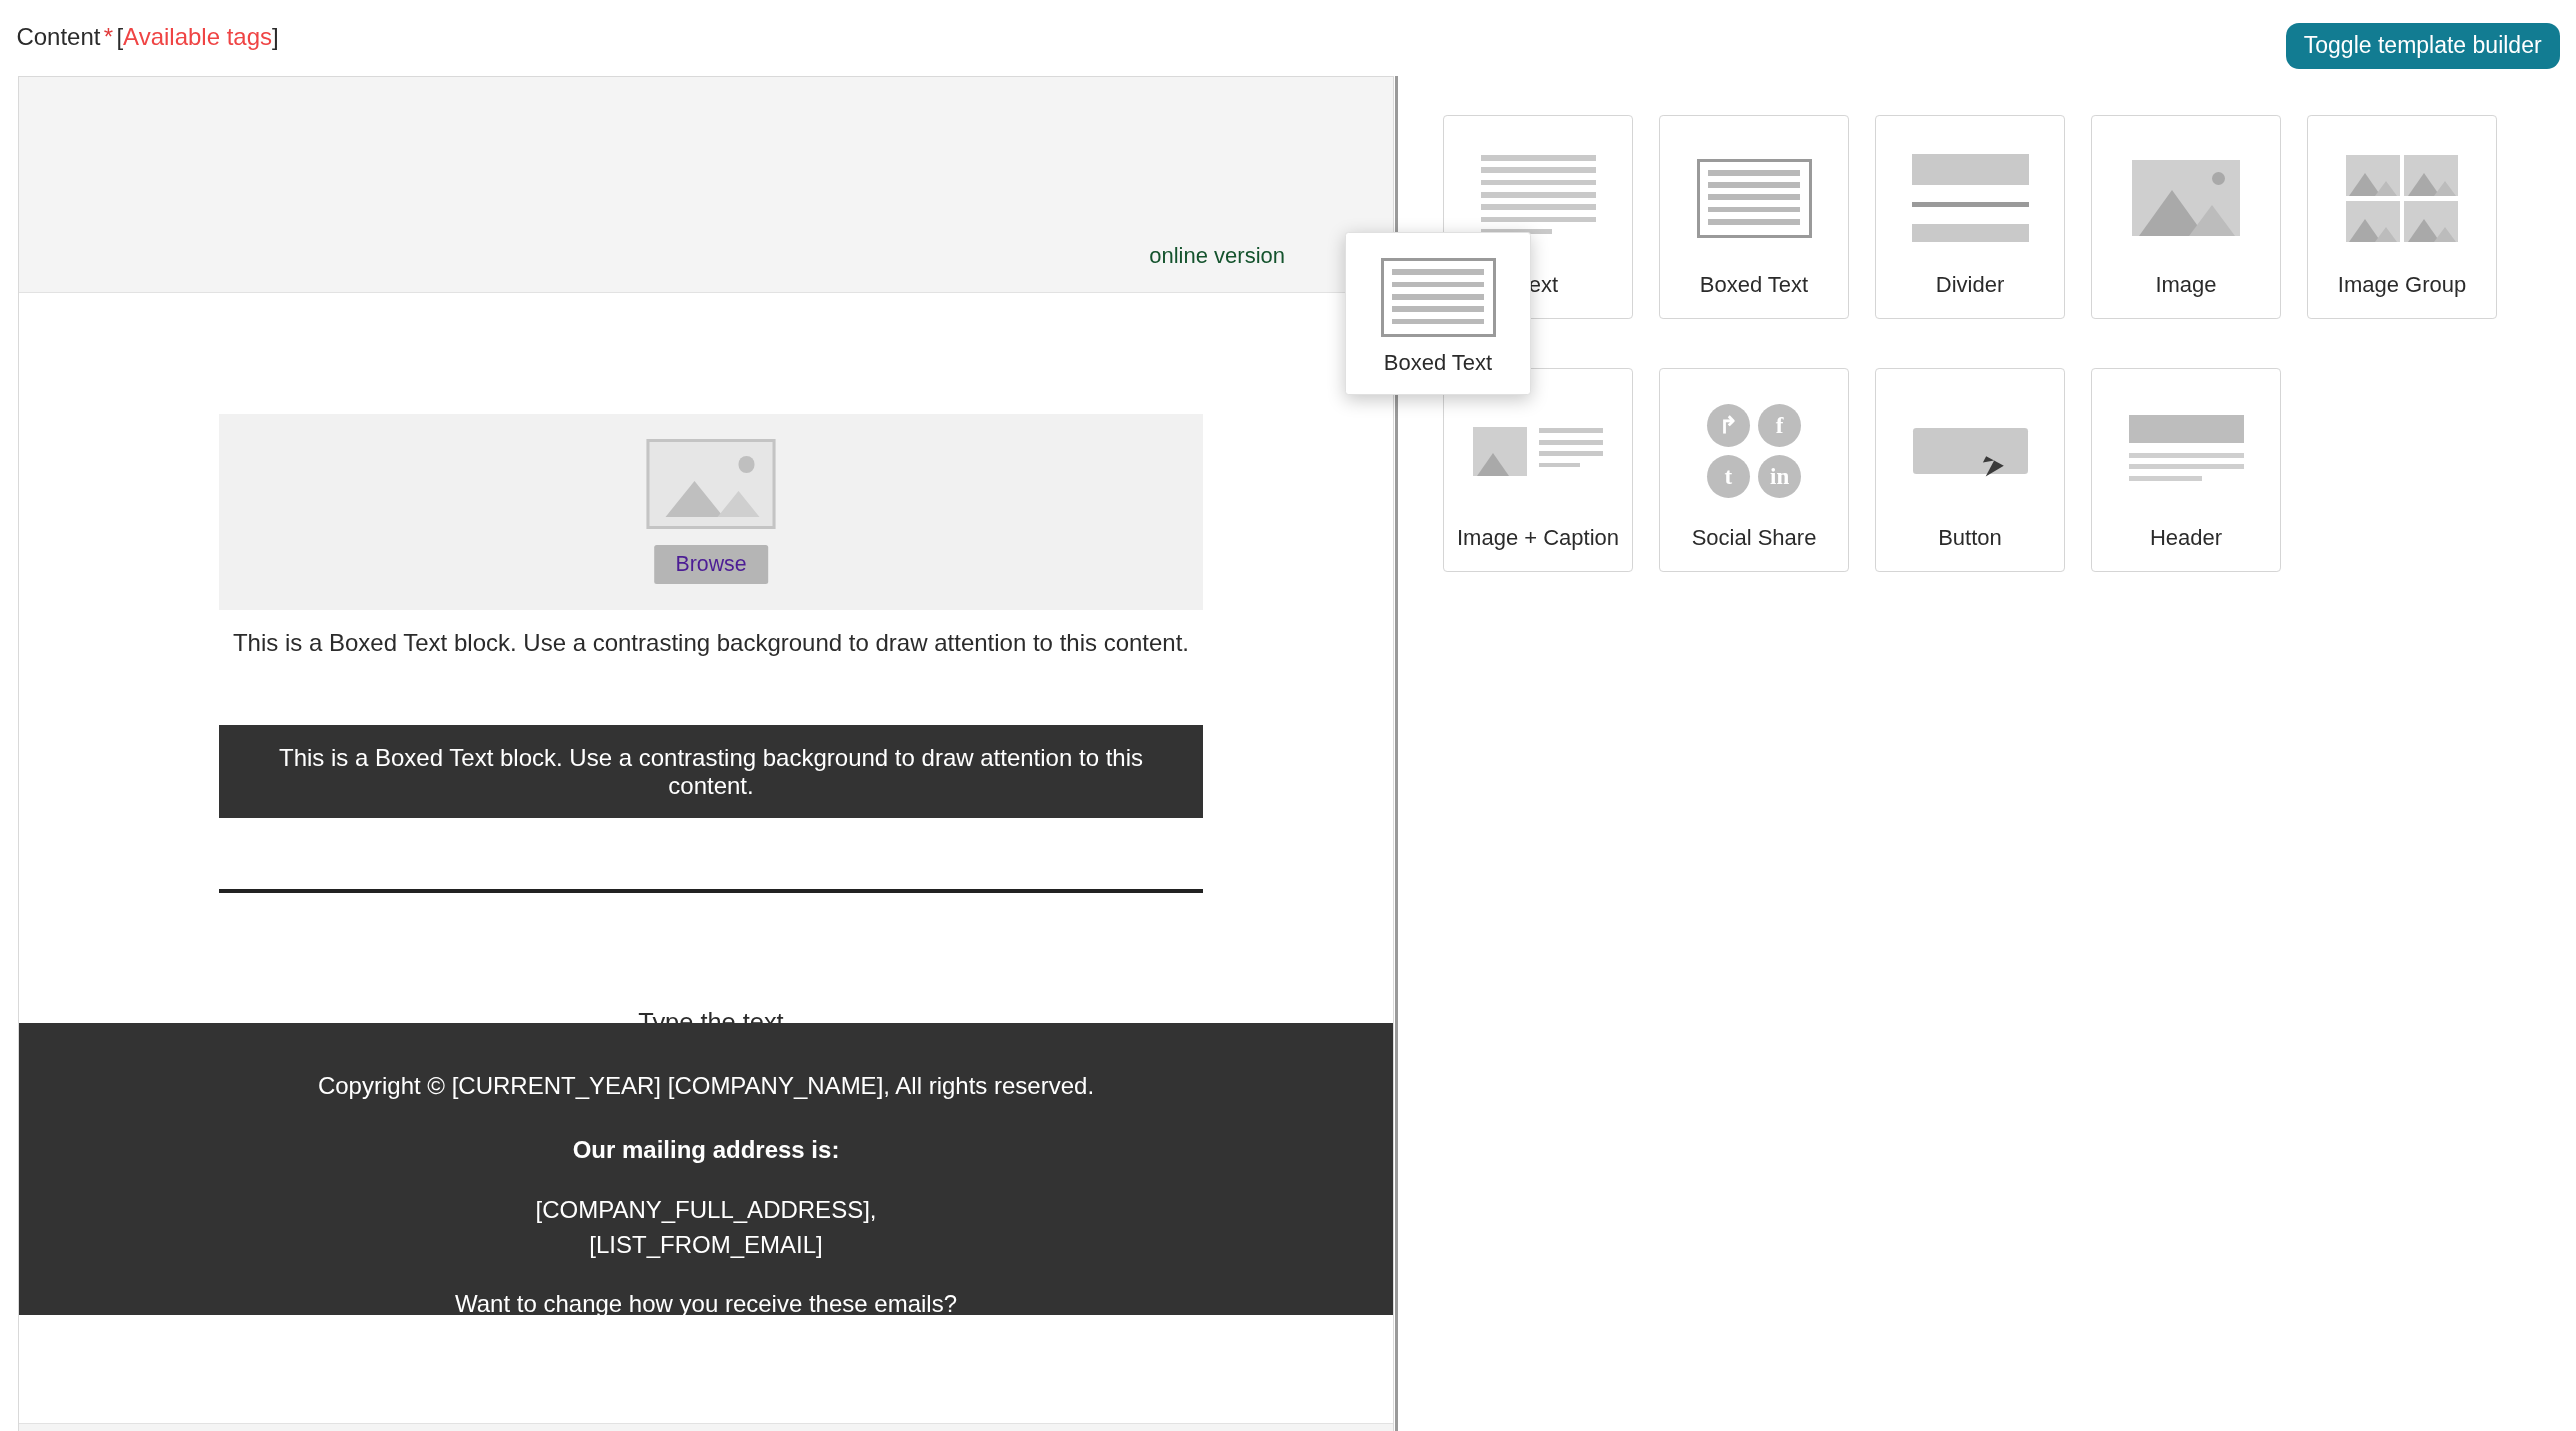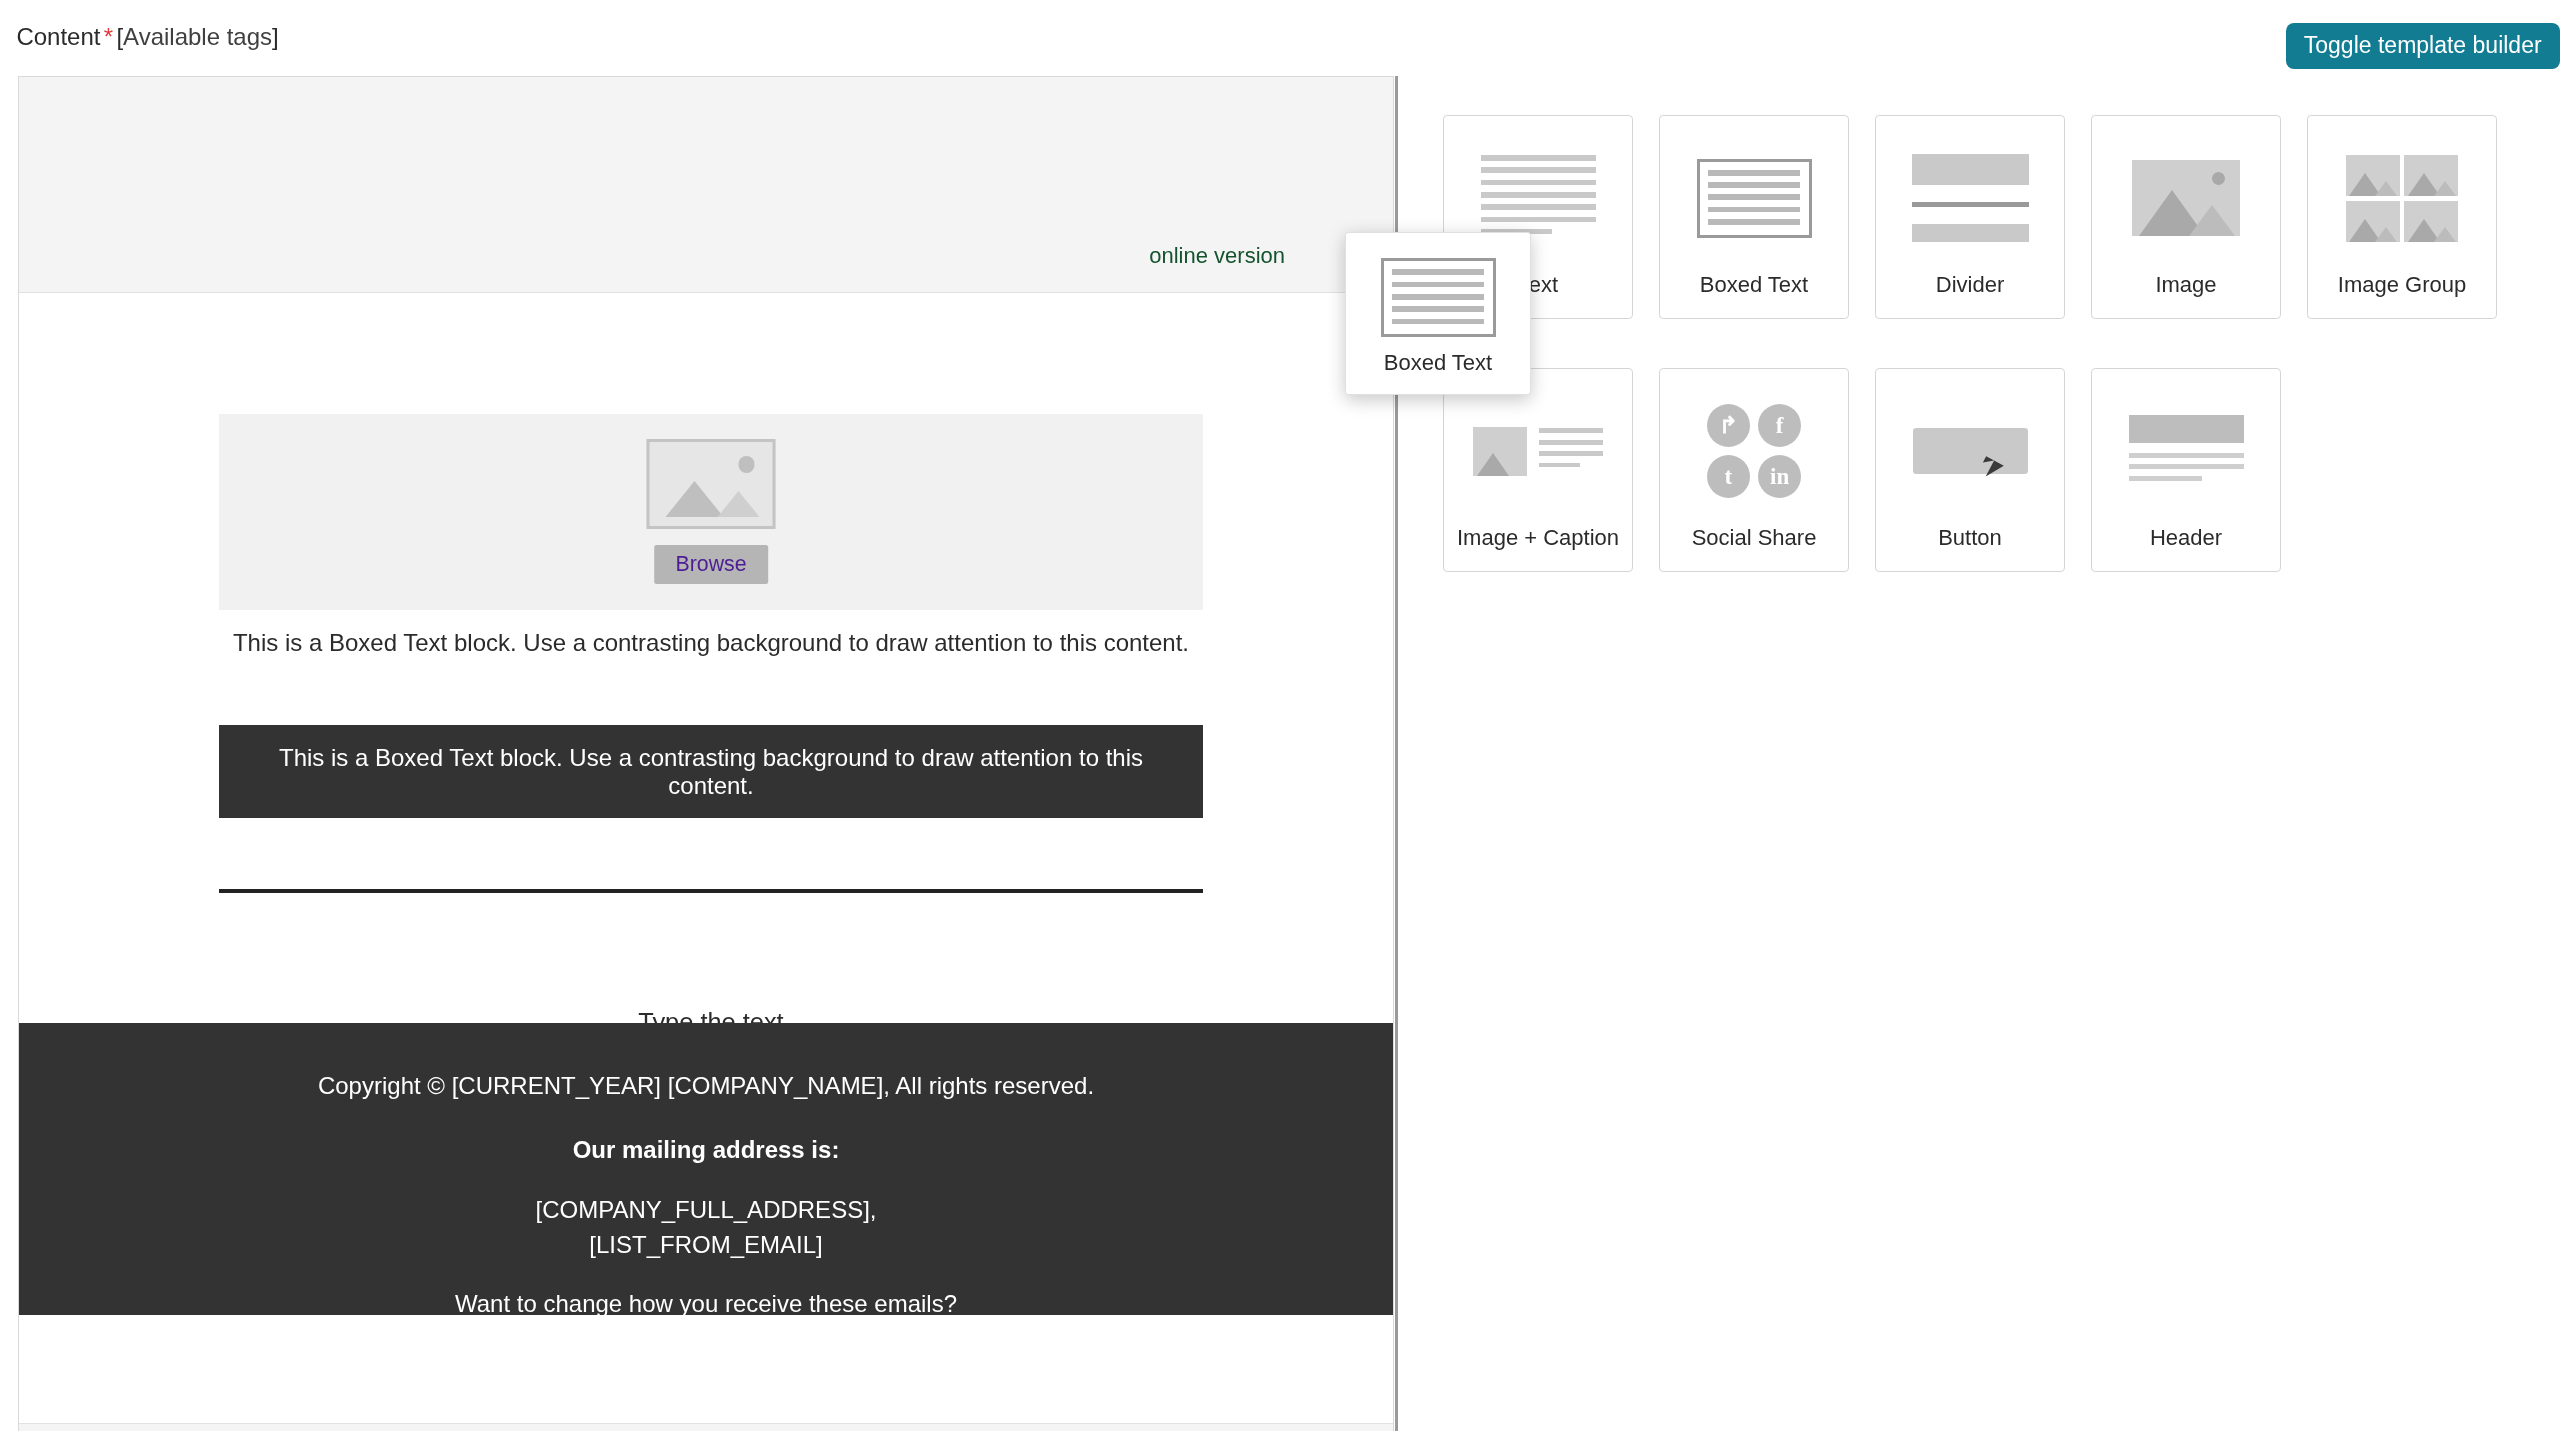--- a/index.html
+++ b/index.html
@@ -29,35 +29,35 @@
     top: 23px;
     font-size: 24px;
     color: #2b2b2b;
     white-space: nowrap;
   }
   .req-star {
     color: #e03b3b;
     margin: 0 3.3px;
   }
   .tag-link {
-    color: #404040;
+    color: #ef4444;
     cursor: pointer;
   }
   .bracket { color: #2b2b2b; }
 
   .toggle-builder-btn {
     position: absolute;
     right: 16.4px;
     top: 23px;
     background: #127c92;
     color: #ffffff;
     font-size: 23px;
     padding: 10.7px 18px 12.3px 18px;
     border: none;
-    border-radius: 8px;
+    border-radius: 13px;
     cursor: pointer;
     line-height: 1;
     white-space: nowrap;
   }
 
   
   .editor-pane {
     position: absolute;
     left: 18px;
     top: 76px;

